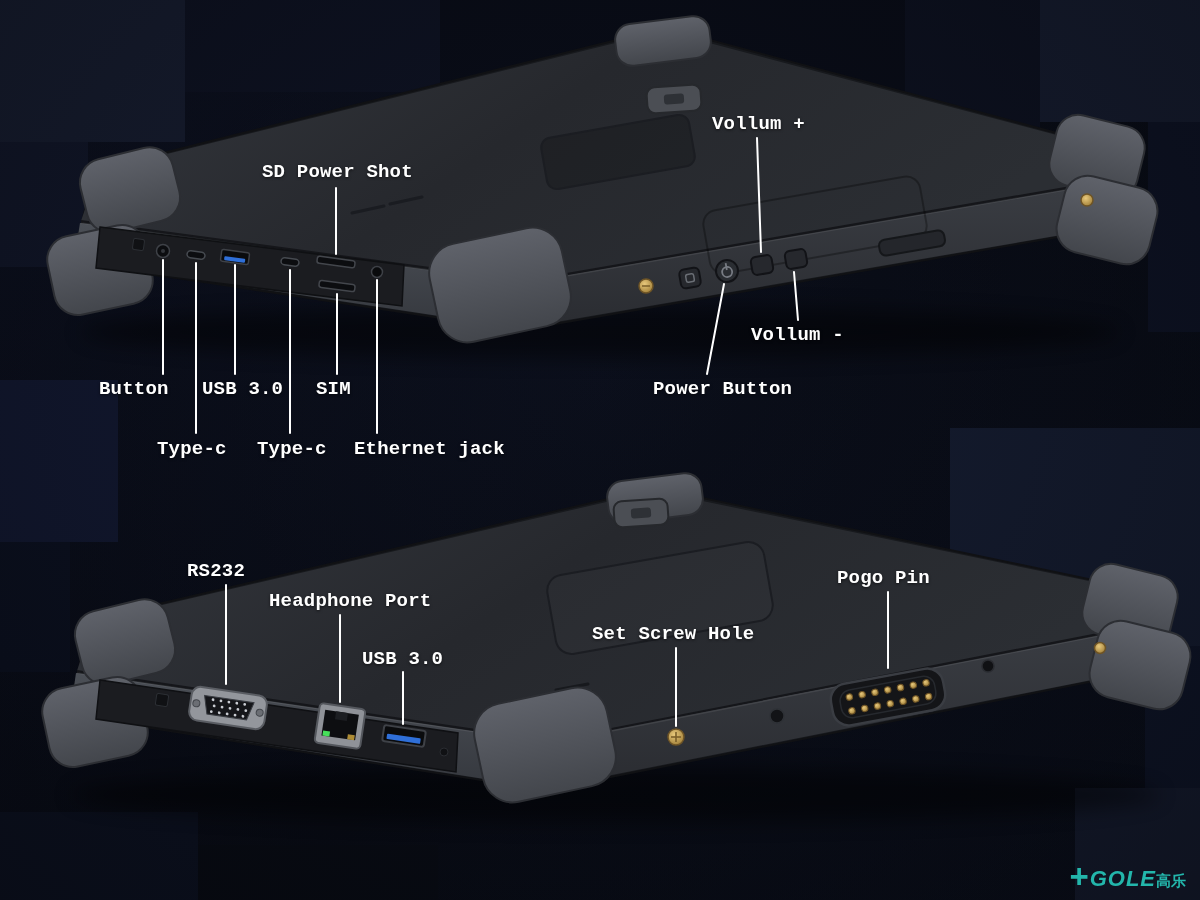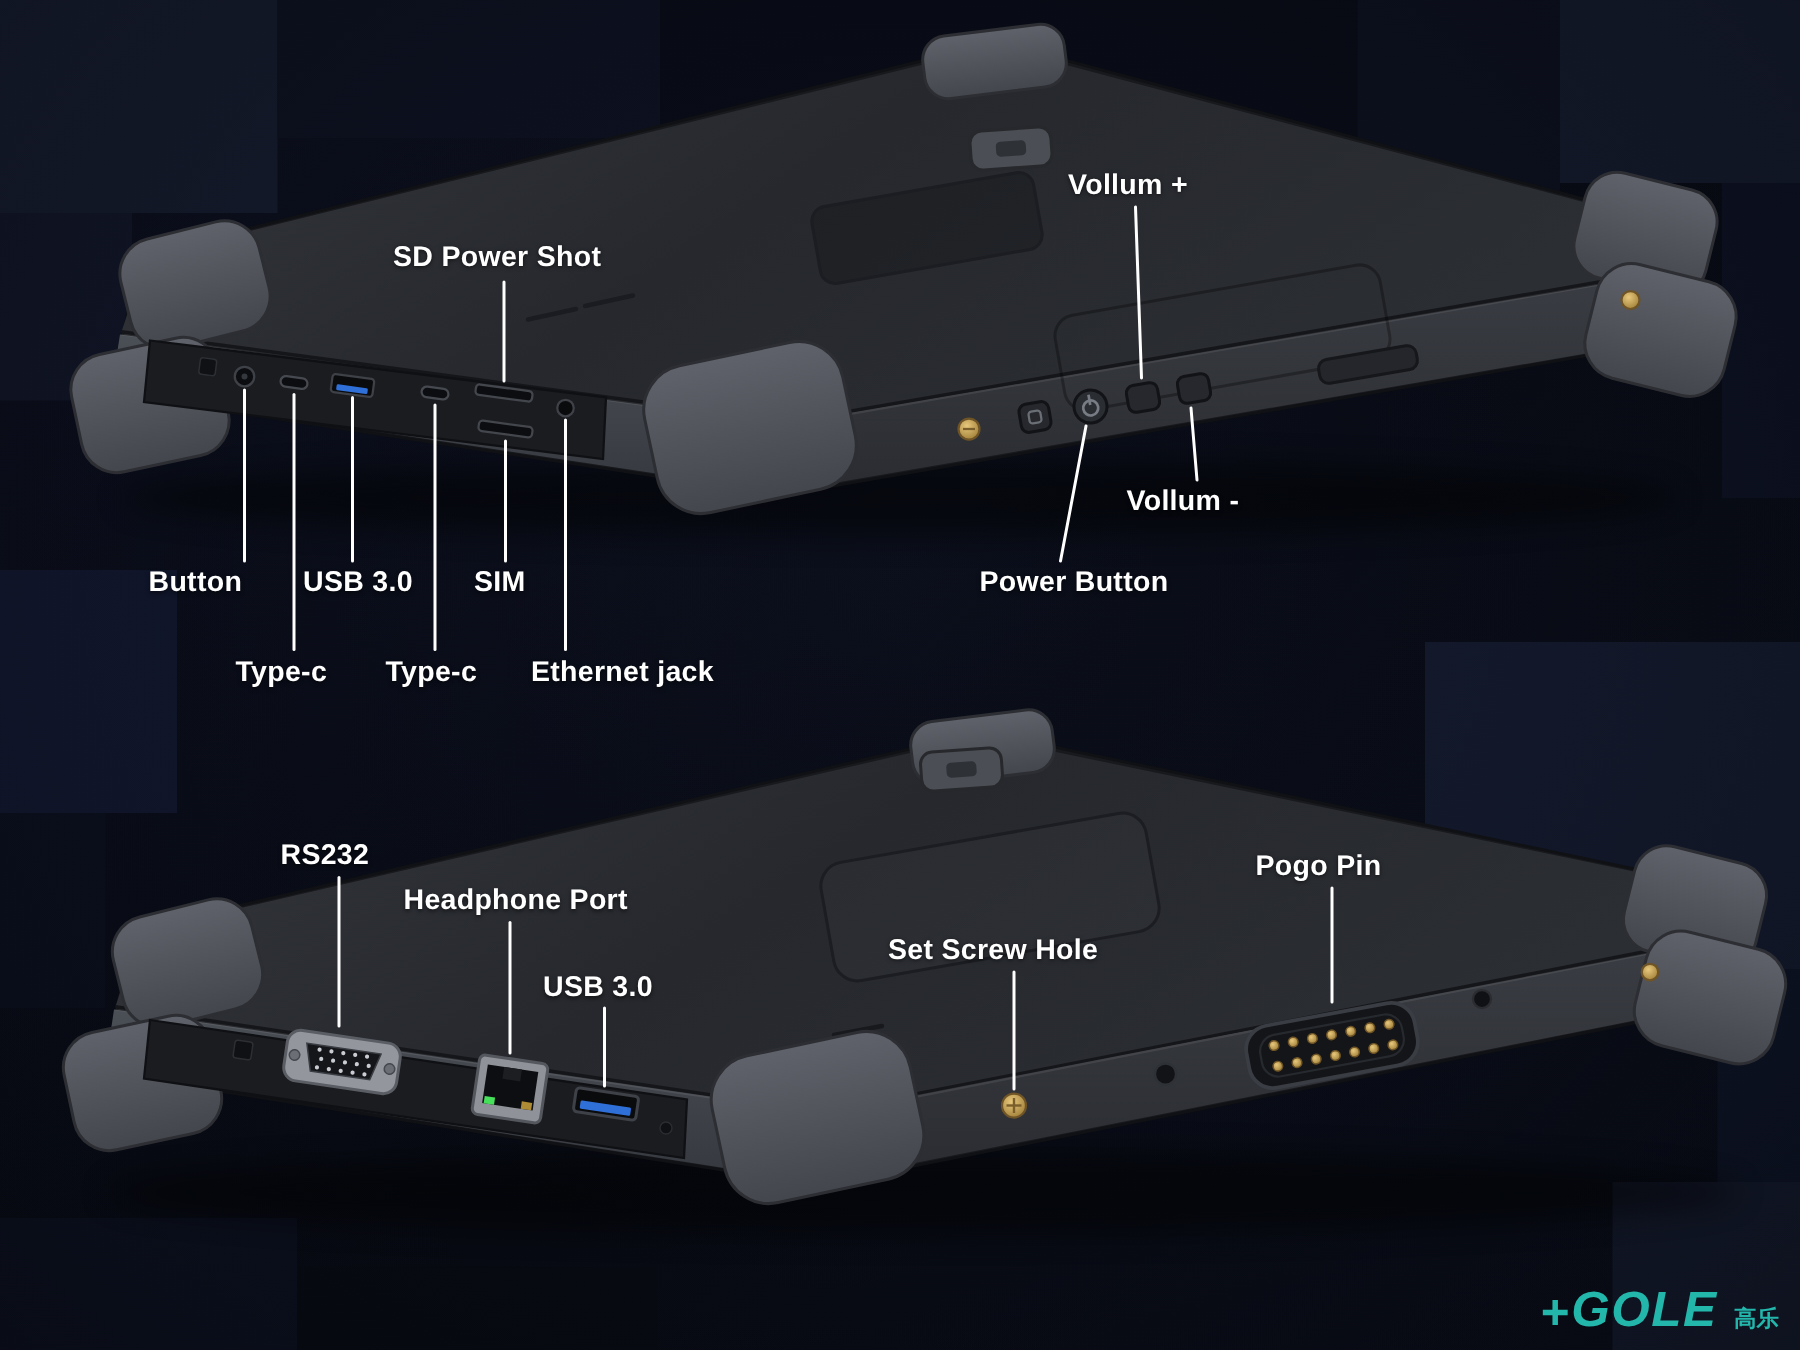--- a/index.html
+++ b/index.html
@@ -23,28 +23,29 @@
   #p12{left:0;top:812px;width:198px;height:88px;background:#0c1120}
   #p13{left:198px;top:845px;width:240px;height:55px;background:#080b13}
   #p14{left:0;top:542px;width:70px;height:130px;background:#0b101f}
   .vignette{position:absolute;inset:0;pointer-events:none;
     background:radial-gradient(ellipse at 50% 42%, rgba(35,45,80,0.10), rgba(0,0,0,0.28));}
   .scene{position:absolute;left:0;top:0;width:1200px;height:900px;}
   .lbl{
     position:absolute;color:#ffffff;font-weight:700;font-size:19px;
     letter-spacing:.2px;white-space:nowrap;line-height:22px;
     text-shadow:0 1px 3px rgba(0,0,0,.6);
+    font-family:Liberation Mono, monospace;
   }
   .logo{
     position:absolute;right:14px;bottom:8px;display:flex;align-items:baseline;
     color:#23b6ab;
   }
   .logo-plus{font-size:33px;font-weight:900;line-height:1;margin-right:1px;transform:translateY(2px);}
-  .logo-brand{font-size:33px;font-weight:800;font-style:italic;letter-spacing:1px;}
-  .logo-cjk{font-size:15px;font-weight:700;margin-left:11px;}
+  .logo-brand{font-size:22px;font-weight:800;font-style:italic;letter-spacing:1px;}
+  .logo-cjk{font-size:15px;font-weight:700;margin-left:0;}
 </style>
 </head>
 <body>
 
 <div class="p" id="p1"></div>
 <div class="p" id="p2"></div>
 <div class="p" id="p3"></div>
 <div class="p" id="p4"></div>
 <div class="p" id="p5"></div>
 <div class="p" id="p6"></div>

